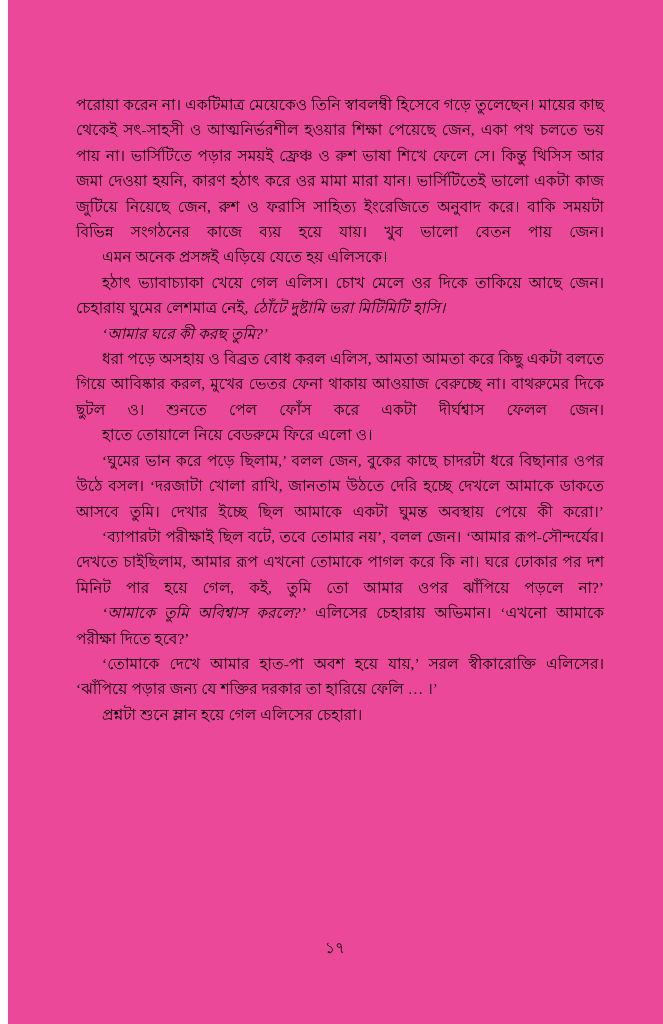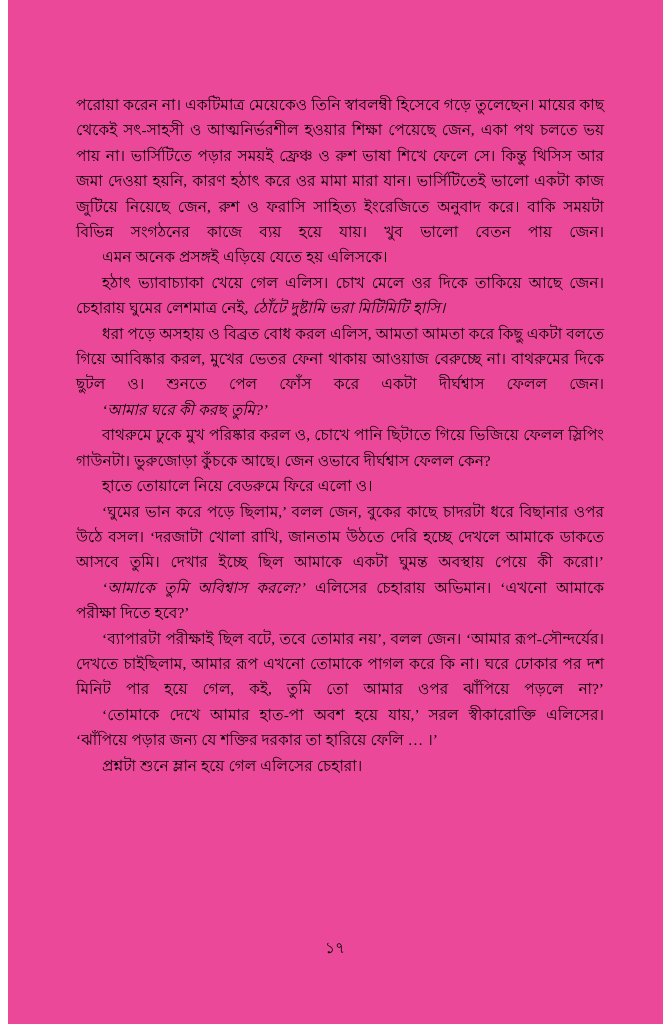--- a/index.html
+++ b/index.html
@@ -75,26 +75,25 @@
 </head>
 <body>
 
 <div class="page">
 
   <div class="text-block">
 
   <p class="para continuation full-justify"><span>পরোয়া করেন না। একটিমাত্র মেয়েকেও তিনি স্বাবলম্বী হিসেবে গড়ে তুলেছেন। মায়ের কাছ থেকেই সৎ-সাহসী ও আত্মনির্ভরশীল হওয়ার শিক্ষা পেয়েছে জেন, একা পথ চলতে ভয় পায় না। ভার্সিটিতে পড়ার সময়ই ফ্রেঞ্চ ও রুশ ভাষা শিখে ফেলে সে। কিন্তু থিসিস আর জমা দেওয়া হয়নি, কারণ হঠাৎ করে ওর মামা মারা যান। ভার্সিটিতেই ভালো একটা কাজ জুটিয়ে নিয়েছে জেন, রুশ ও ফরাসি সাহিত্য ইংরেজিতে অনুবাদ করে। বাকি সময়টা বিভিন্ন সংগঠনের কাজে ব্যয় হয়ে যায়। খুব ভালো বেতন পায় জেন।</span></p>
       <p class="para"><span>এমন অনেক প্রসঙ্গই এড়িয়ে যেতে হয় এলিসকে।</span></p>
       <p class="para"><span>হঠাৎ ভ্যাবাচ্যাকা খেয়ে গেল এলিস। চোখ মেলে ওর দিকে তাকিয়ে আছে জেন। চেহারায় ঘুমের লেশমাত্র নেই, </span><span class="ital">ঠোঁটে দুষ্টামি ভরা মিটিমিটি হাসি।</span></p>
+      <p class="para"><span class="ital">‘আমার ঘরে কী করছ তুমি?’</span></p>
       <p class="para full-justify"><span>ধরা পড়ে অসহায় ও বিব্রত বোধ করল এলিস, আমতা আমতা করে কিছু একটা বলতে গিয়ে আবিষ্কার করল, মুখের ভেতর ফেনা থাকায় আওয়াজ বেরুচ্ছে না। বাথরুমের দিকে ছুটল ও। শুনতে পেল ফোঁস করে একটা দীর্ঘশ্বাস ফেলল জেন।</span></p>
-      <p class="para"><span class="ital">‘আমার ঘরে কী করছ তুমি?’</span></p>
-      <p class="para"><span>বাথরুমে ঢুকে মুখ পরিষ্কার করল ও, চোখে পানি ছিটাতে গিয়ে ভিজিয়ে ফেলল স্লিপিং গাউনটা। ভুরুজোড়া কুঁচকে আছে। জেন ওভাবে দীর্ঘশ্বাস ফেলল কেন?</span></p>
       <p class="para"><span>হাতে তোয়ালে নিয়ে বেডরুমে ফিরে এলো ও।</span></p>
       <p class="para full-justify"><span>‘ঘুমের ভান করে পড়ে ছিলাম,’ বলল জেন, বুকের কাছে চাদরটা ধরে বিছানার ওপর উঠে বসল। ‘দরজাটা খোলা রাখি, জানতাম উঠতে দেরি হচ্ছে দেখলে আমাকে ডাকতে আসবে তুমি। দেখার ইচ্ছে ছিল আমাকে একটা ঘুমন্ত অবস্থায় পেয়ে কী করো।’</span></p>
+      <p class="para full-justify"><span>‘ব্যাপারটা পরীক্ষাই ছিল বটে, তবে তোমার নয়’, বলল জেন। ‘আমার রূপ-সৌন্দর্যের। দেখতে চাইছিলাম, আমার রূপ এখনো তোমাকে পাগল করে কি না। ঘরে ঢোকার পর দশ মিনিট পার হয়ে গেল, কই, তুমি তো আমার ওপর ঝাঁপিয়ে পড়লে না?’</span></p>
       <p class="para"><span class="ital">‘আমাকে তুমি অবিশ্বাস করলে?’</span><span> এলিসের চেহারায় অভিমান। ‘এখনো আমাকে পরীক্ষা দিতে হবে?’</span></p>
-      <p class="para full-justify"><span>‘ব্যাপারটা পরীক্ষাই ছিল বটে, তবে তোমার নয়’, বলল জেন। ‘আমার রূপ-সৌন্দর্যের। দেখতে চাইছিলাম, আমার রূপ এখনো তোমাকে পাগল করে কি না। ঘরে ঢোকার পর দশ মিনিট পার হয়ে গেল, কই, তুমি তো আমার ওপর ঝাঁপিয়ে পড়লে না?’</span></p>
       <p class="para"><span>‘তোমাকে দেখে আমার হাত-পা অবশ হয়ে যায়,’ সরল স্বীকারোক্তি এলিসের। ‘ঝাঁপিয়ে পড়ার জন্য যে শক্তির দরকার তা হারিয়ে ফেলি … ।’</span></p>
       <p class="para"><span>প্রশ্নটা শুনে ম্লান হয়ে গেল এলিসের চেহারা।</span></p>
     </div>
 
   <div class="folio">১৭</div>
 
 </div>
 
 </body></html>

